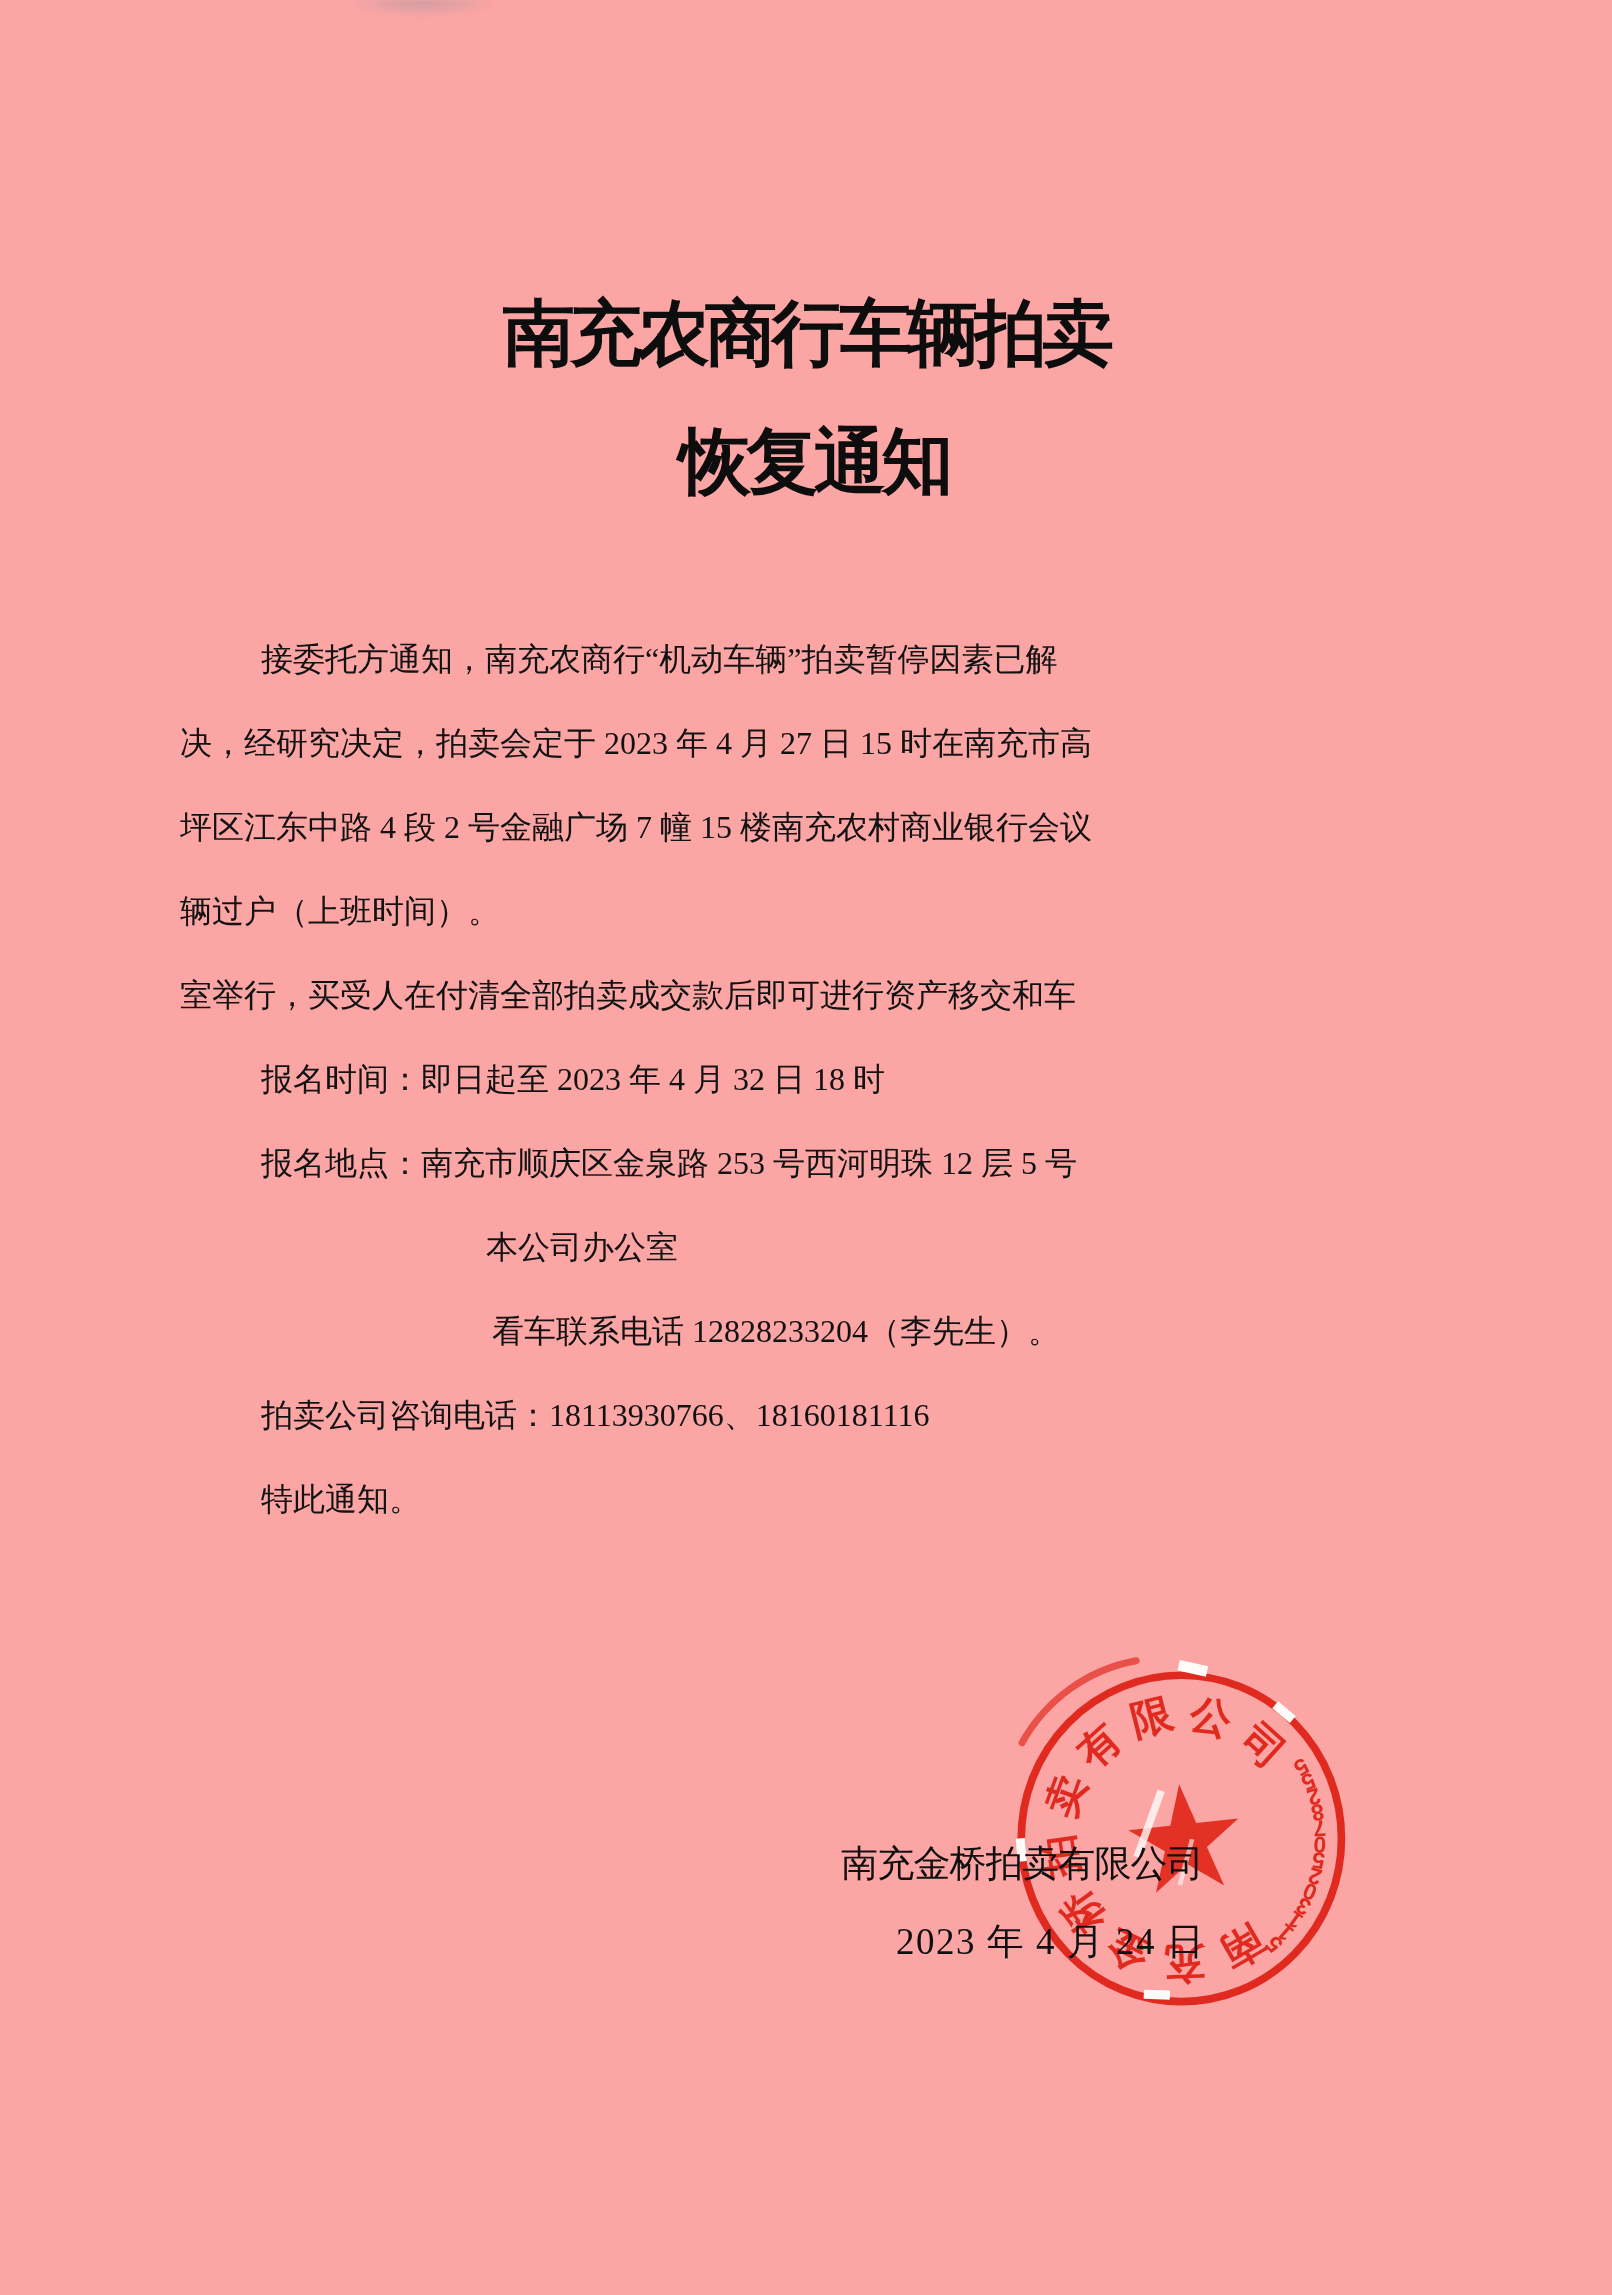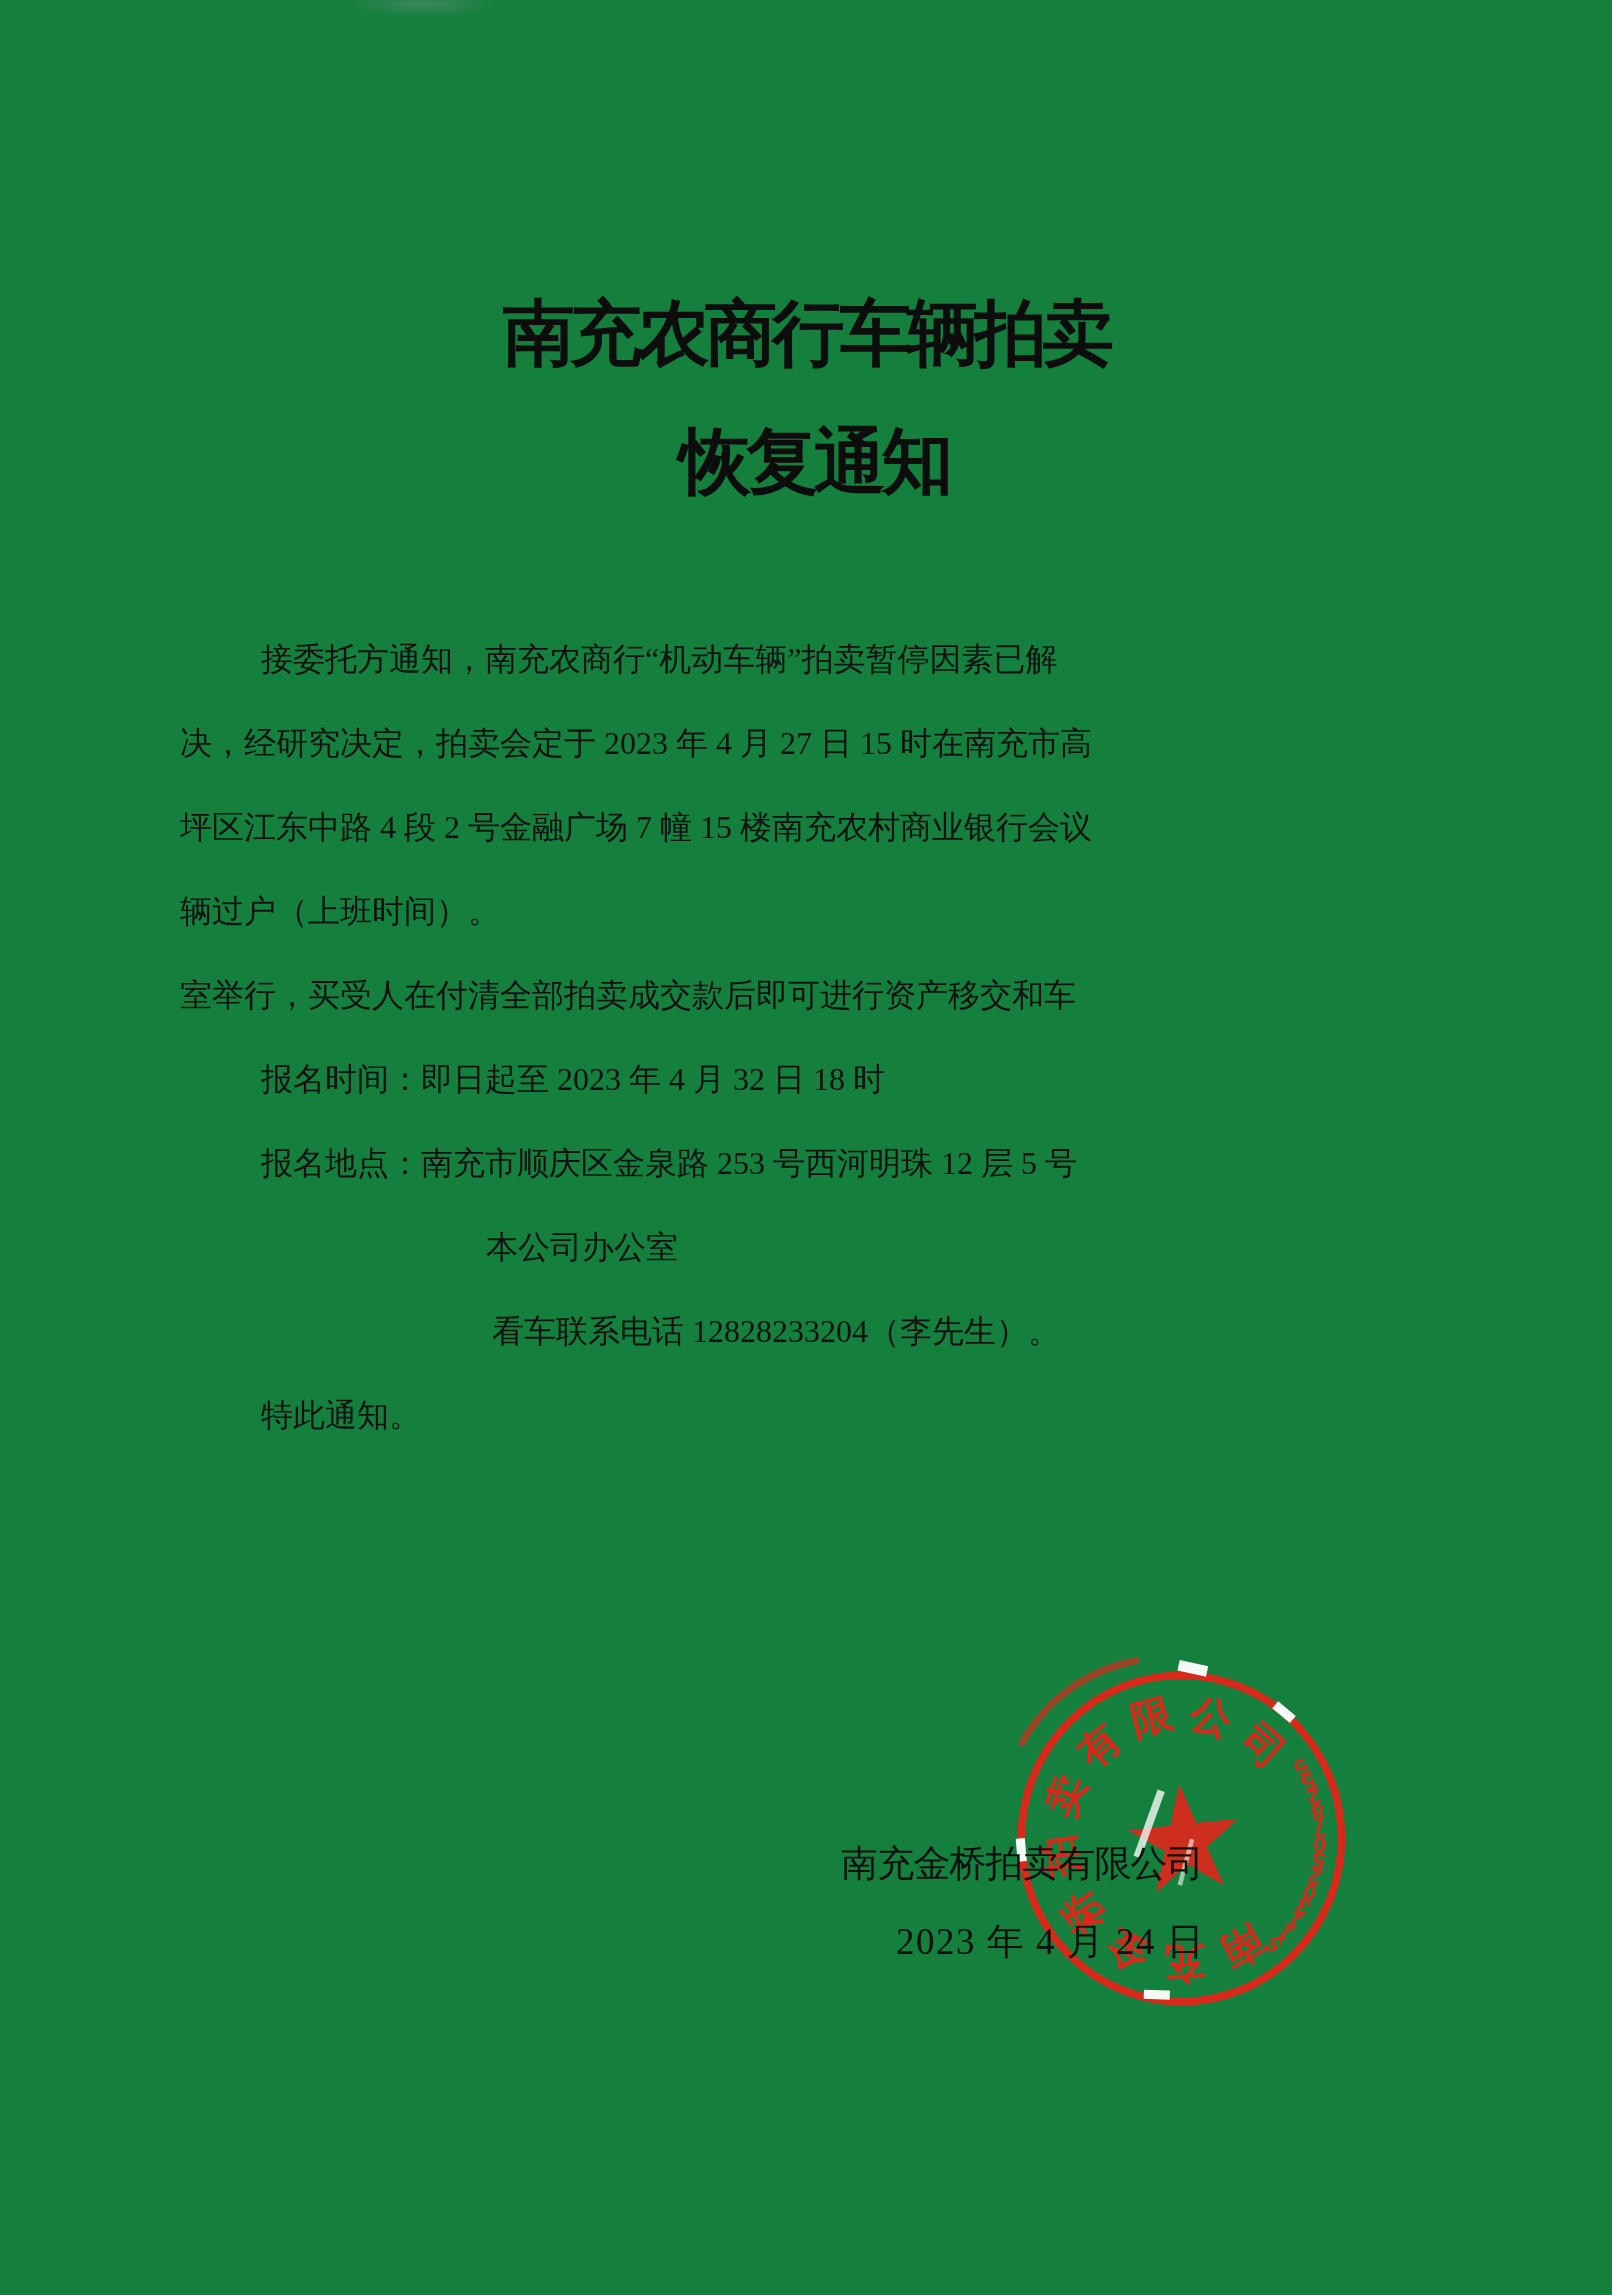--- a/index.html
+++ b/index.html
@@ -1,20 +1,20 @@
 <!DOCTYPE html>
 <html style="font-size:12.3px"><head>
 <meta charset="utf-8">
 <style>
   html,body { margin:0; padding:0; background:#888; }
   .page {
     position:relative;
     width:1612px; height:2295px;
     margin:0 auto;
-    background:#15803d;
+    background:#fca5a5;
     overflow:hidden;
     font-family:"Liberation Serif","DejaVu Serif",serif;
     color:#141414;
   }
   .scan-smudge {
     position:absolute; left:346px; top:0; width:153px; height:18.4px;
     background:radial-gradient(ellipse at 50% 10%, rgba(140,146,158,0.38), rgba(140,146,158,0.0) 70%);
     filter:blur(1.5px);
   }
   .title {
@@ -63,20 +63,21 @@
   <div class="body-text" id="body-lines">
       <div class="body-line" style="padding-left: 81px;">接委托方通知，南充农商行“机动车辆”拍卖暂停因素已解</div>
       <div class="body-line" style="padding-left: 0px;">决，经研究决定，拍卖会定于 2023 年 4 月 27 日 15 时在南充市高</div>
       <div class="body-line" style="padding-left: 0px;">坪区江东中路 4 段 2 号金融广场 7 幢 15 楼南充农村商业银行会议</div>
       <div class="body-line" style="padding-left: 0px;">辆过户（上班时间）。</div>
       <div class="body-line" style="padding-left: 0px;">室举行，买受人在付清全部拍卖成交款后即可进行资产移交和车</div>
       <div class="body-line" style="padding-left: 81px;">报名时间：即日起至 2023 年 4 月 32 日 18 时</div>
       <div class="body-line" style="padding-left: 81px;">报名地点：南充市顺庆区金泉路 253 号西河明珠 12 层 5 号</div>
       <div class="body-line" style="padding-left: 306px;">本公司办公室</div>
       <div class="body-line" style="padding-left: 312px;">看车联系电话 12828233204（李先生）。</div>
+      <div class="body-line" style="padding-left: 81px;">拍卖公司咨询电话：18113930766、18160181116</div>
       <div class="body-line" style="padding-left: 81px;">特此通知。</div>
     </div>
 
   <svg id="stamp-svg" viewBox="0 0 2104 2996" xmlns="http://www.w3.org/2000/svg">
     <g id="stamp-group" opacity="0.96">
 
       <path d="M 1334 2275 A 215 220 0 0 1 1483 2168" fill="none" stroke="#e0261a" stroke-width="9" stroke-linecap="round" opacity="0.7"></path>
 
       <ellipse id="stamp-border" cx="1542" cy="2400" rx="209" ry="213" fill="none" stroke="#e0261a" stroke-width="10"></ellipse>
 

